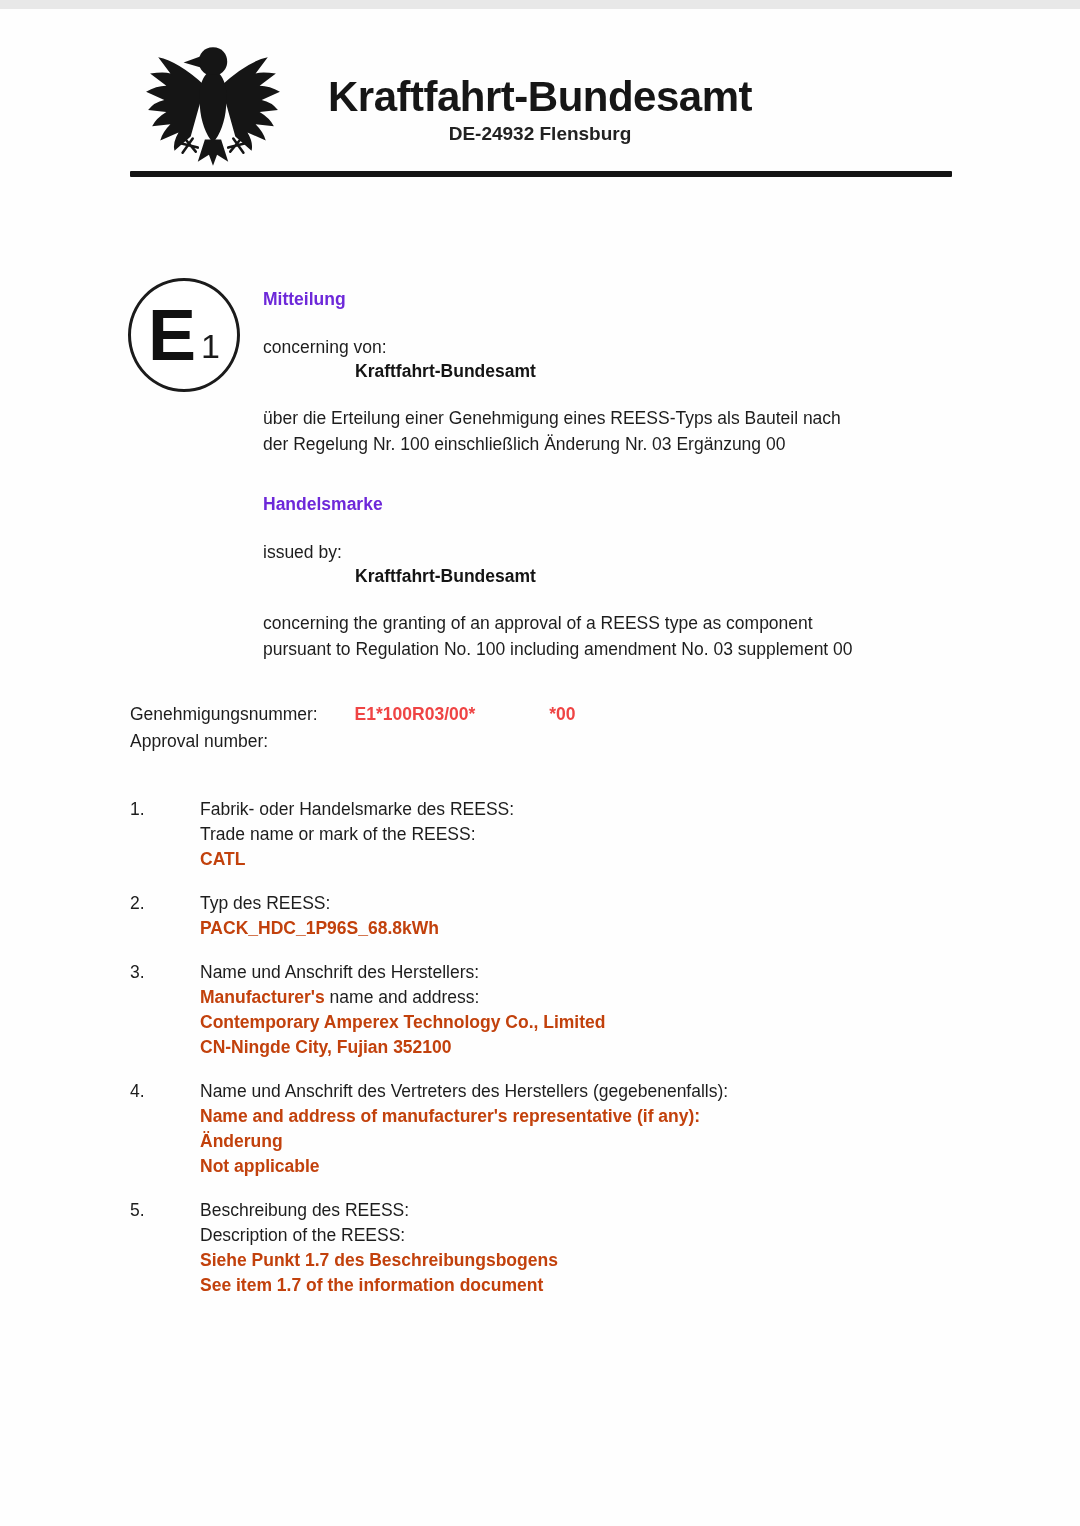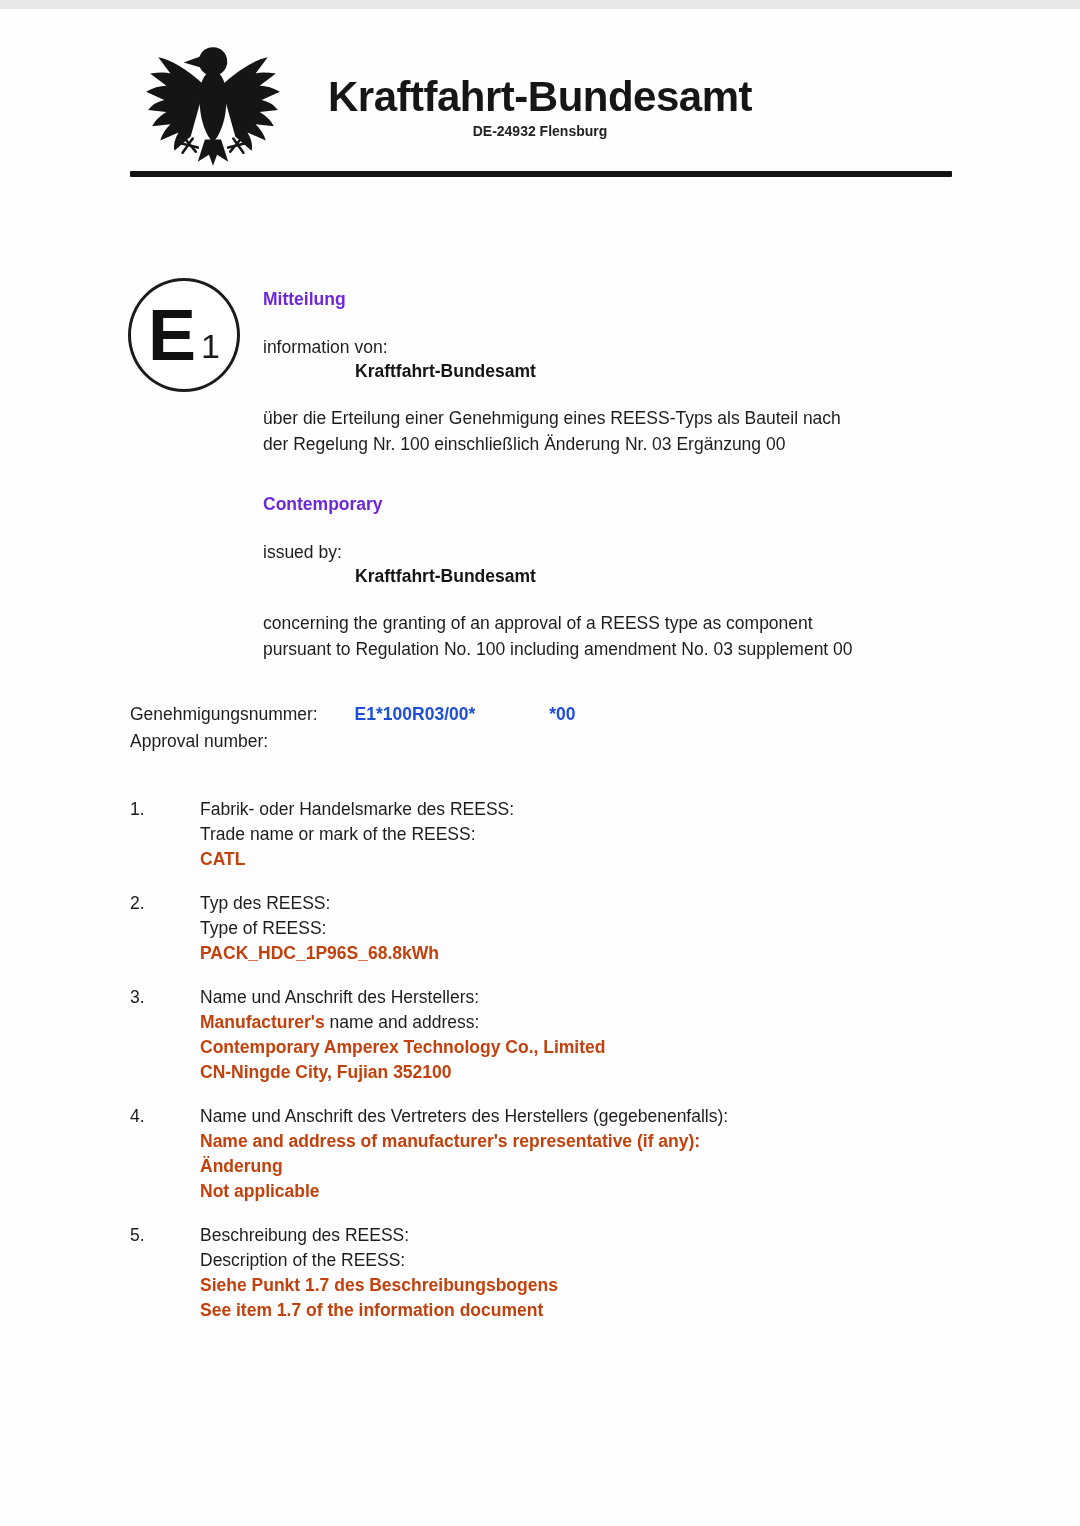--- a/index.html
+++ b/index.html
@@ -15,21 +15,21 @@
   }
   
   .eagle { position:absolute; left:142px; top:31px; width:142px; height:130px; }
   .doc-title {
     position:absolute; left:0; right:0; top:64px;
     text-align:center; font-size:42px; font-weight:bold;
     letter-spacing:-0.5px; color:#161616;
   }
   .doc-subtitle {
     position:absolute; left:0; right:0; top:114px;
-    text-align:center; font-size:14px; font-weight:bold; color:#222;
+    text-align:center; font-size:19px; font-weight:bold; color:#222;
   }
   .header-rule {
     position:absolute; left:130px; top:162px; width:822px; height:6px;
     background:#141414; border-radius:1px;
   }
   
   .e-mark {
     position:absolute; left:128px; top:269px;
     width:112px; height:114px;
     border:3px solid #1b1b1b; border-radius:50%;
@@ -41,21 +41,21 @@
   
   .sec { position:absolute; left:263px; width:730px; font-size:17.5px; }
   .sec-de { top:279px; }
   .sec-en { top:484px; }
   .sec .sec-heading { font-weight:bold; line-height:22px; color:#6d28d9; }
   .sec .issued-label { margin-top:26px; line-height:22px; }
   .sec .issued-value { margin-top:2px; padding-left:92px; font-weight:bold; line-height:22px; color:#141414; }
   .sec .sec-body { margin-top:23px; line-height:26px; white-space:pre-line; }
   
   .approval { position:absolute; left:130px; top:692px; font-size:17.5px; line-height:27px; }
-  .approval .bold { font-weight:bold; color:#1d4ed8;padding-left:32px; }
+  .approval .bold { font-weight:bold; color:#ef4444;padding-left:32px; }
   .approval .spacer { display:inline-block; width:42px; }
   
   .items { position:absolute; left:130px; top:788px; width:830px; font-size:17.5px; }
   .item { display:flex; margin-bottom:19px; }
   .item .num { width:70px; flex:0 0 70px; line-height:25px; }
   .item .content { flex:1; line-height:25px; }
   .item .line { line-height:25px; }
   .item .bold, .item .value { font-weight:bold; color:#c2410c; }
   .item .value { white-space:pre-line; }
 </style>
@@ -92,28 +92,28 @@
   <div class="doc-subtitle">DE-24932 Flensburg</div>
   <div class="header-rule"></div>
 
   <div class="e-mark">
     <span class="big-e">E</span>
     <span class="small-1">1</span>
   </div>
 
   <div class="sec sec-de">
     <div class="sec-heading">Mitteilung</div>
-    <div class="issued-label">information von:</div>
+    <div class="issued-label">concerning von:</div>
     <div class="issued-value">Kraftfahrt-Bundesamt</div>
     <div class="sec-body">über die Erteilung einer Genehmigung eines REESS-Typs als Bauteil nach
 der Regelung Nr. 100 einschließlich Änderung Nr. 03 Ergänzung 00</div>
   </div>
 
   <div class="sec sec-en">
-    <div class="sec-heading">Contemporary</div>
+    <div class="sec-heading">Handelsmarke</div>
     <div class="issued-label">issued by:</div>
     <div class="issued-value">Kraftfahrt-Bundesamt</div>
     <div class="sec-body">concerning the granting of an approval of a REESS type as component
 pursuant to Regulation No. 100 including amendment No. 03 supplement 00</div>
   </div>
 
   <div class="approval">
     <div><span>Genehmigungsnummer: </span><span class="bold">E1*100R03/00*</span><span class="spacer"></span><span class="bold">*00</span></div>
     <div>Approval number:</div>
   </div>
@@ -126,21 +126,20 @@
         <div class="line">Fabrik- oder Handelsmarke des REESS:</div>
         <div class="line">Trade name or mark of the REESS:</div>
         <div class="line value">CATL</div>
       </div>
     </div>
 
     <div class="item">
       <div class="num">2.</div>
       <div class="content">
         <div class="line">Typ des REESS:</div>
-        <div class="line">Type of REESS:</div>
         <div class="line value">PACK_HDC_1P96S_68.8kWh</div>
       </div>
     </div>
 
     <div class="item">
       <div class="num">3.</div>
       <div class="content">
         <div class="line">Name und Anschrift des Herstellers:</div>
         <div class="line"><span class="bold">Manufacturer's</span><span> name and address:</span></div>
         <div class="line value">Contemporary Amperex Technology Co., Limited

